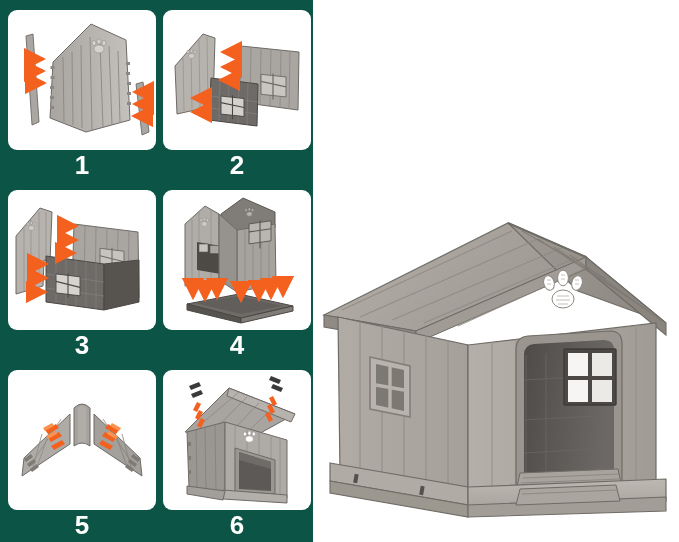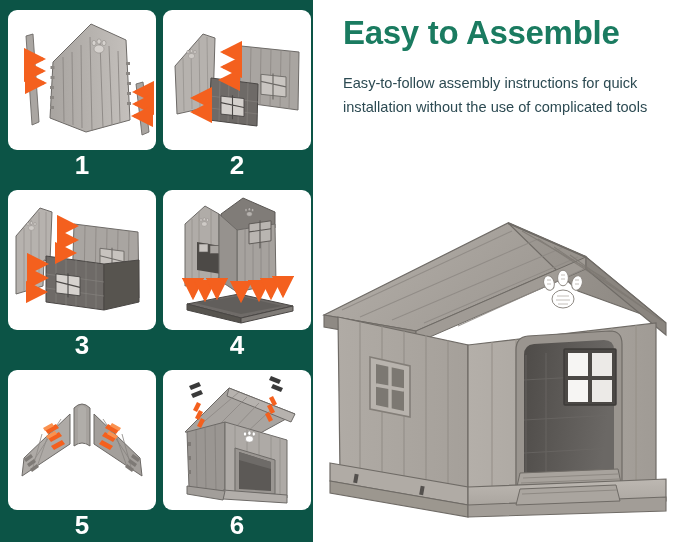--- a/index.html
+++ b/index.html
@@ -531,24 +531,20 @@
               </g>
             </g>
           </svg>
         </div>
         <div class="step-num">6</div>
       </div>
 
     </div>
   </div>
 
-  <div class="copy">
-    <h1>Easy to Assemble</h1>
-    <p>Easy-to-follow assembly instructions for quick installation without the use of complicated tools</p>
-  </div>
 
   <div class="product">
     <svg class="svgfit" viewBox="0 0 363 337">
       <defs>
         <linearGradient id="roofTopG" x1="0" y1="0" x2="1" y2="0.4">
           <stop offset="0" stop-color="#b5b0aa"></stop>
             <stop offset="0.5" stop-color="#a9a49e"></stop>
             <stop offset="1" stop-color="#9d9892"></stop>
         </linearGradient>
         <linearGradient id="roofRightG" x1="0" y1="0" x2="1" y2="0.3">

